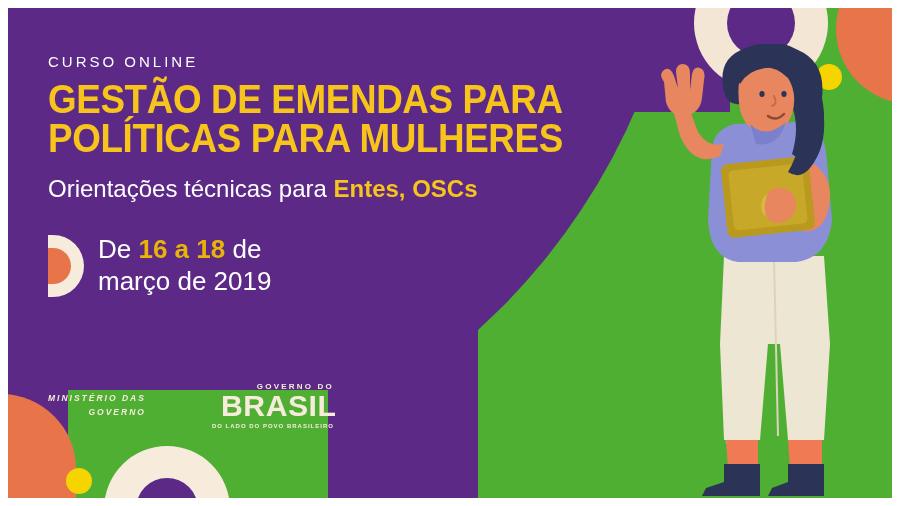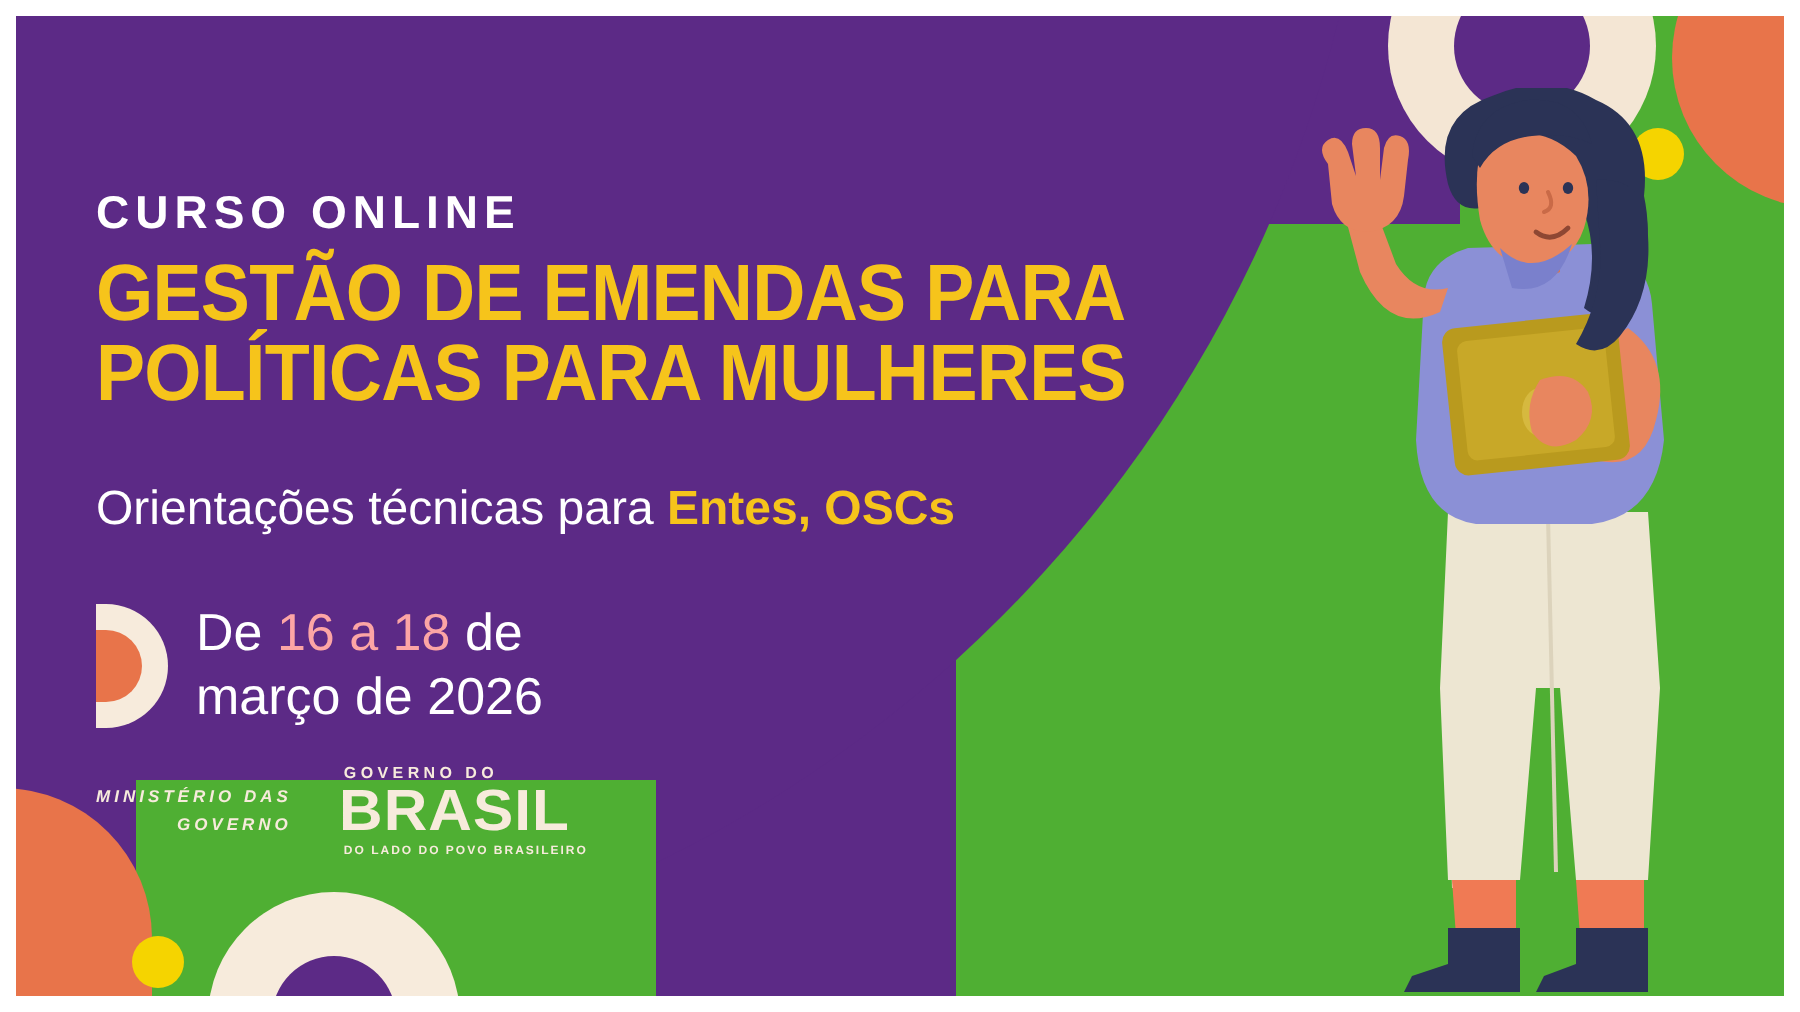--- a/index.html
+++ b/index.html
@@ -105,40 +105,39 @@
   }
   
   .content {
     position:absolute;
     left:40px; top:46px;
     width:520px;
     z-index:40;
   }
   .eyebrow {
     color:#FFFFFF;
-    font-size:23px;
+    font-size:15px;
     letter-spacing:3.0px;
-    font-weight:700;
+    font-weight:400;
     line-height:1.1;
-    margin-top:40px;
   }
   .headline {
     margin-top:9px;
     color:#F6C41B;
     font-size:40px;
     line-height:0.99;
     font-weight:bold;
     letter-spacing:-0.4px;
     transform:scaleX(0.92);
     transform-origin:left center;
     white-space:nowrap;
   }
   .headline div { white-space:nowrap; }
   .subhead {
-    margin-top:32px;
+    margin-top:14px;
     font-size:24px;
     line-height:1.32;
     color:#FFFFFF;
     font-weight:400;
     max-width:490px;
   }
   .subhead .hl {
     color:#F6C41B;
     font-weight:bold;
   }
@@ -167,40 +166,40 @@
     width:23px; height:36px;
     background:#E8744A;
     border-radius:0 36px 36px 0;
   }
   .date-text {
     color:#FFFFFF;
     font-size:26px;
     line-height:1.22;
     font-weight:400;
   }
-  .date-text b { color:#fca5a5; font-weight:normal; }
+  .date-text b { color:#eab308; font-weight:bold; }
   
   .logos {
     position:absolute;
     left:40px; top:374px;
     display:flex;
     align-items:center;
     gap:26px;
     z-index:40;
   }
   .logo-min {
     color:#F7EBDC;
     font-size:8.5px;
     letter-spacing:2.0px;
     font-weight:bold;
     text-align:right;
     line-height:1.7;
     font-style:italic;
   }
-  .logo-brasil { text-align:left; }
+  .logo-brasil { text-align:right;margin-left:40px; }
   .logo-brasil .gov {
     color:#F7EBDC;
     font-size:8px;
     letter-spacing:2.2px;
     font-weight:bold;
   }
   .logo-brasil .word {
     color:#F7EBDC;
     font-size:29px;
     font-weight:bold;
@@ -291,21 +290,21 @@
       <div class="subhead">
         <span>Orientações técnicas para </span><span class="hl">Entes, OSCs</span><br>
       </div>
       <div class="date-row">
         <div class="halfdisc">
           <div class="outer"></div>
           <div class="inner"></div>
         </div>
         <div class="date-text">
           <span>De </span><b>16 a 18</b><span> de</span><br>
-          <span>março de 2026</span>
+          <span>março de 2019</span>
         </div>
       </div>
     </div>
 
     <div class="logos">
       <div class="logo-min">
         <div>MINISTÉRIO DAS</div>
         <div>GOVERNO</div>
       </div>
       <div class="logo-brasil">

